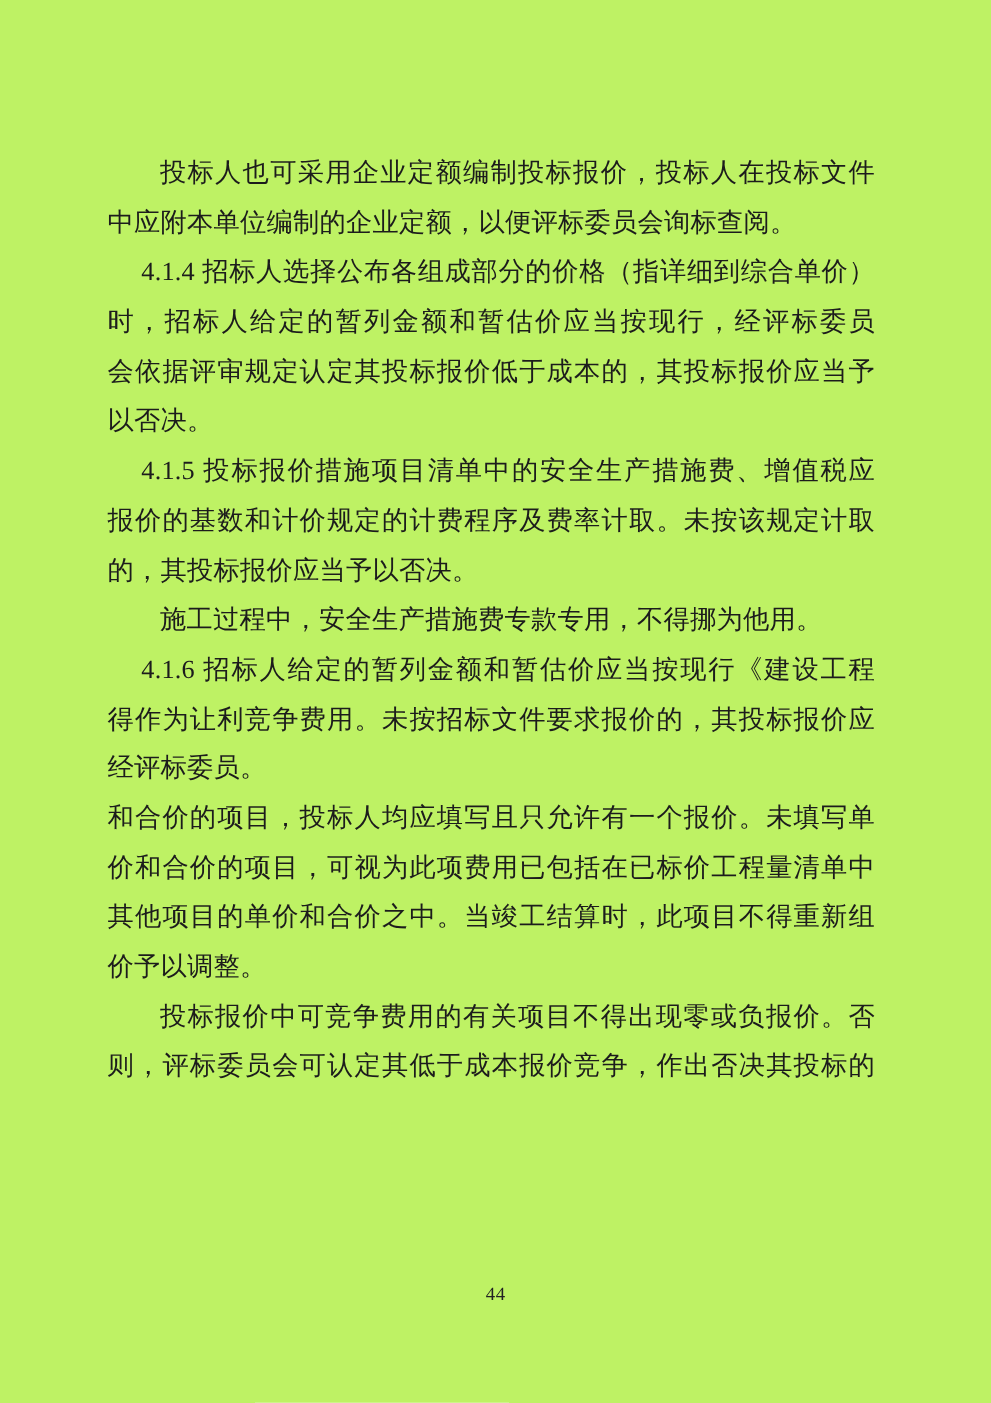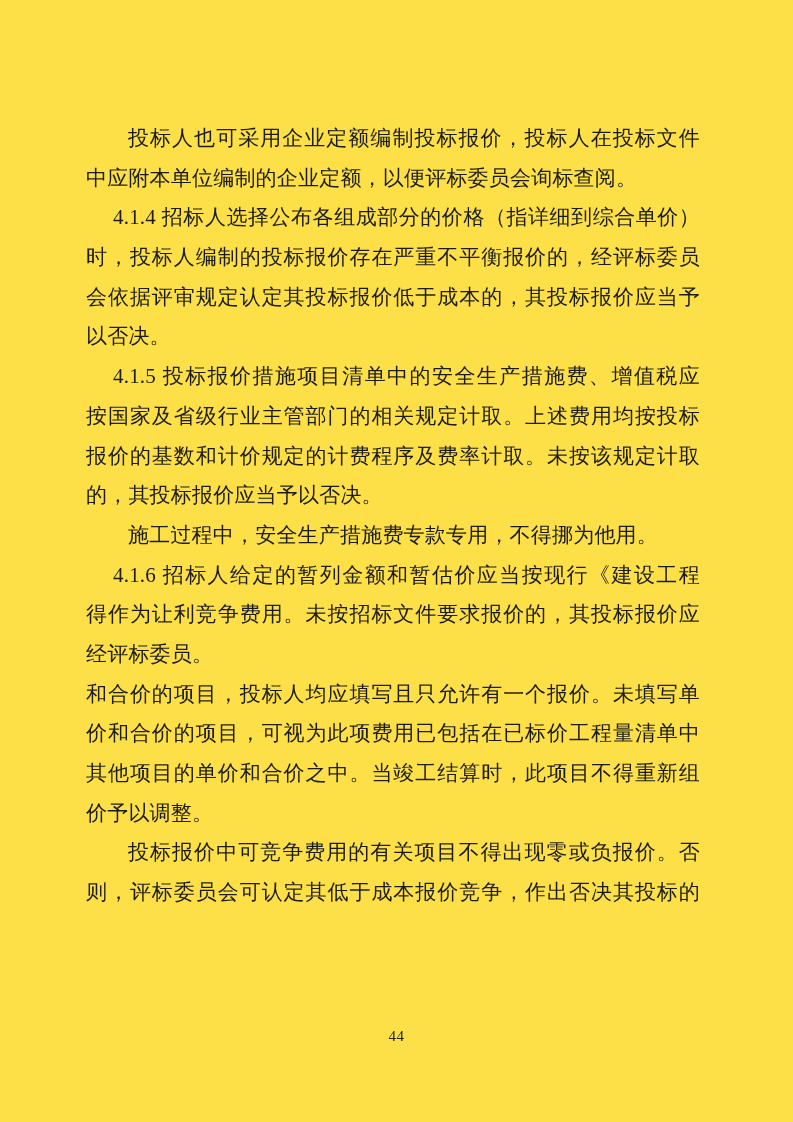--- a/index.html
+++ b/index.html
@@ -10,21 +10,21 @@
     width: 793px;
     height: 1122px;
     background: #ffffff;
     font-family: "Liberation Serif", "DejaVu Serif", serif;
     overflow: hidden;
   }
   .page {
     position: relative;
     width: 793px;
     height: 1122px;
-    background: #fde047;
+    background: #bef264;
     color: #1a1a1a;
   }
   .text-block {
     position: absolute;
     left: 86px;
     top: 119px;
     width: 614px;
     font-size: 21px;
     color: #1c1c1c;
   }
@@ -59,25 +59,24 @@
   }
 </style>
 </head>
 <body>
 
 <div class="page">
   <div class="text-block">
       <div class="line j ip">投标人也可采用企业定额编制投标报价，投标人在投标文件</div>
       <div class="line">中应附本单位编制的企业定额，以便评标委员会询标查阅。</div>
       <div class="line j in">4.1.4 招标人选择公布各组成部分的价格（指详细到综合单价）</div>
-      <div class="line j">时，投标人编制的投标报价存在严重不平衡报价的，经评标委员</div>
+      <div class="line j">时，招标人给定的暂列金额和暂估价应当按现行，经评标委员</div>
       <div class="line j">会依据评审规定认定其投标报价低于成本的，其投标报价应当予</div>
       <div class="line">以否决。</div>
       <div class="line j in">4.1.5 投标报价措施项目清单中的安全生产措施费、增值税应</div>
-      <div class="line j">按国家及省级行业主管部门的相关规定计取。上述费用均按投标</div>
       <div class="line j">报价的基数和计价规定的计费程序及费率计取。未按该规定计取</div>
       <div class="line">的，其投标报价应当予以否决。</div>
       <div class="line ip">施工过程中，安全生产措施费专款专用，不得挪为他用。</div>
       <div class="line j in">4.1.6 招标人给定的暂列金额和暂估价应当按现行《建设工程</div>
       <div class="line j">得作为让利竞争费用。未按招标文件要求报价的，其投标报价应</div>
       <div class="line">经评标委员。</div>
       <div class="line j">和合价的项目，投标人均应填写且只允许有一个报价。未填写单</div>
       <div class="line j">价和合价的项目，可视为此项费用已包括在已标价工程量清单中</div>
       <div class="line j">其他项目的单价和合价之中。当竣工结算时，此项目不得重新组</div>
       <div class="line">价予以调整。</div>

